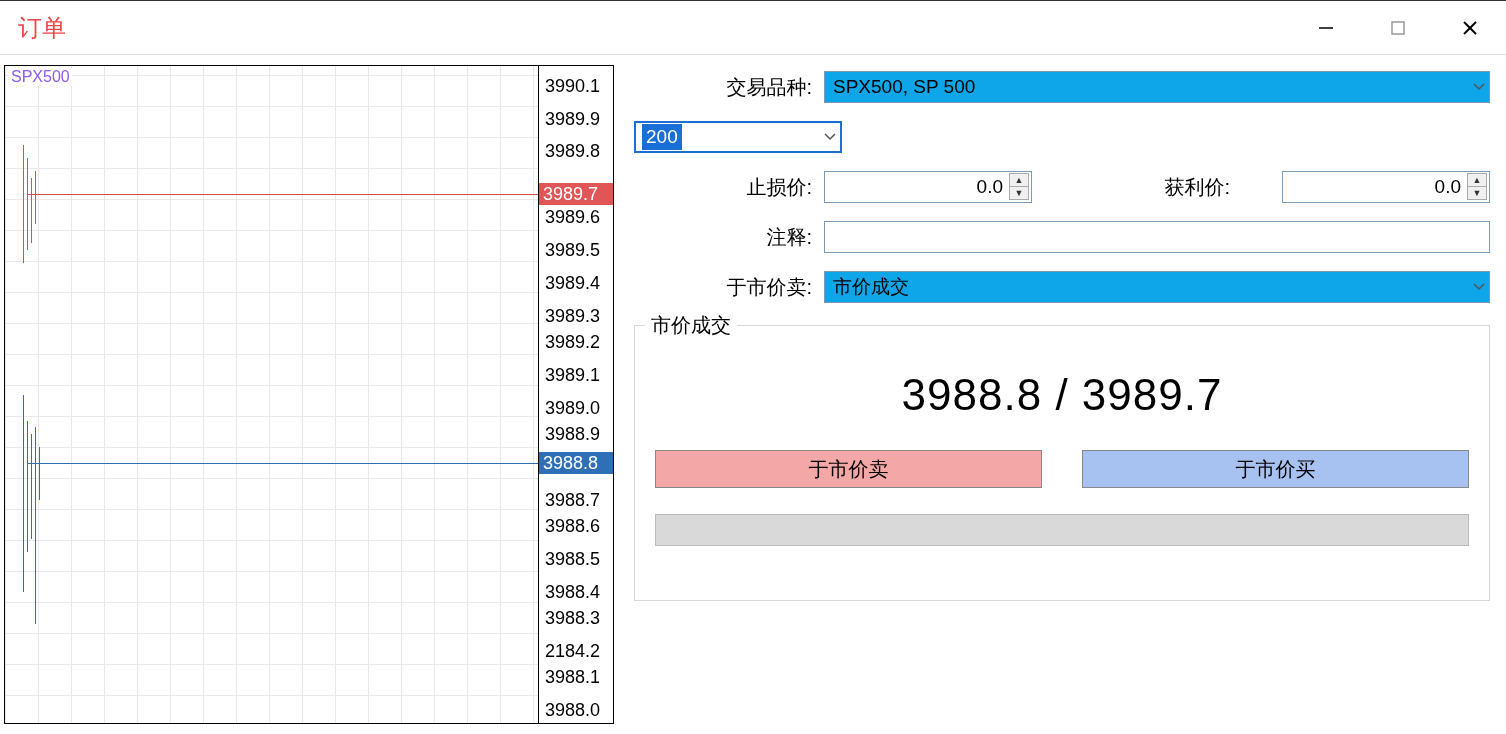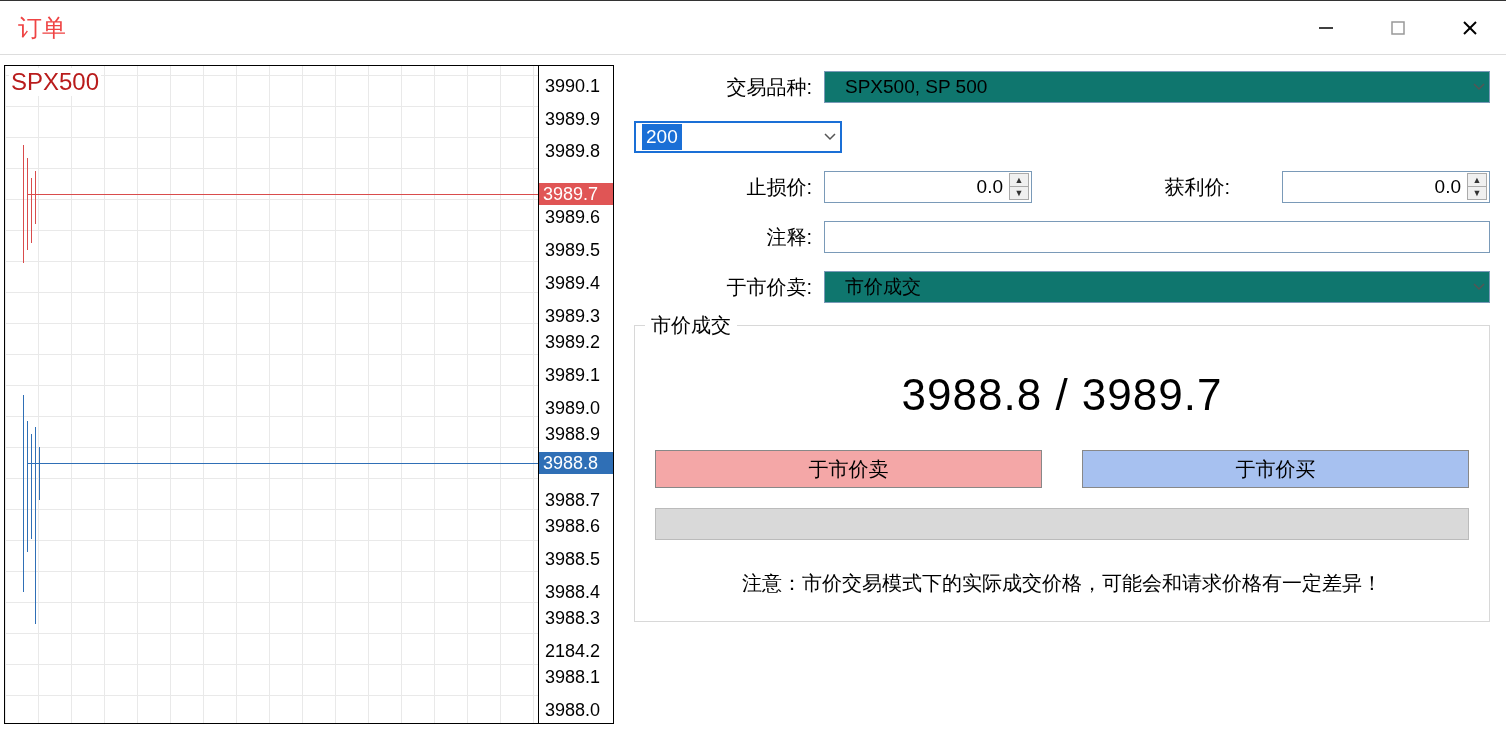--- a/index.html
+++ b/index.html
@@ -64,22 +64,22 @@
     background: #fff;
     background-image:
       linear-gradient(#e9e9e9 1px, transparent 1px),
       linear-gradient(90deg, #e9e9e9 1px, transparent 1px);
     background-size: 33px 31px;
     background-position: 0 -22px;
   }
   .chart-sym {
     position: absolute;
     top: 2px; left: 4px;
-    font-size: 24px;
-    color: #b91c1c;
+    font-size: 16px;
+    color: #8b5cf6;
     background: #fff;
     padding: 0 2px;
     text-align: center;
   }
   .chart-line {
     position: absolute;
     left: 22px;
     right: 0;
     height: 0;
     border-top: 1px solid;
@@ -150,23 +150,23 @@
   .combo, .numspin, .textin {
     border: 1px solid #7a9ab8;
     background: #fff;
     height: 32px;
     display: flex;
     align-items: center;
     font-size: 19px;
     color: #000;
   }
   .combo {
-    background: #0f766e;
-    position: relative;
-    padding-left: 20px;
+    background: #0ea5e9;
+    position: relative;
+    padding-left: 8px;
   }
   .combo-wide { width: 640px; flex: 1; }
   .combo-arrow, .spin-arrows {
     position: absolute;
     right: 4px;
     top: 50%;
     transform: translateY(-50%);
     color: #555;
     font-size: 12px;
   }
@@ -236,21 +236,21 @@
   }
   .big-price {
     font-size: 44px;
     margin: 26px 0 30px 0;
     letter-spacing: 1px;
   }
   .btn-row {
     display: flex;
     width: 100%;
     gap: 40px;
-    margin-bottom: 20px;
+    margin-bottom: 26px;
   }
   .big-btn {
     flex: 1;
     height: 38px;
     border: 1px solid #888;
     display:flex;align-items:center;justify-content:center;
     font-size: 20px;
   }
   .sell-btn { background: #f4a7a7; }
   .buy-btn  { background: #a7c1f0; }
@@ -419,18 +419,17 @@
         </div>
         <div class="btn-row">
           <div class="big-btn sell-btn">
             <span>于市价卖</span>
           </div>
           <div class="big-btn buy-btn">
             <span>于市价买</span>
           </div>
         </div>
         <div class="gray-bar"></div>
-        <div class="notice">注意：市价交易模式下的实际成交价格，可能会和请求价格有一定差异！</div>
       </div>
 
     </div>
   </div>
 </div>
 
 </body></html>

